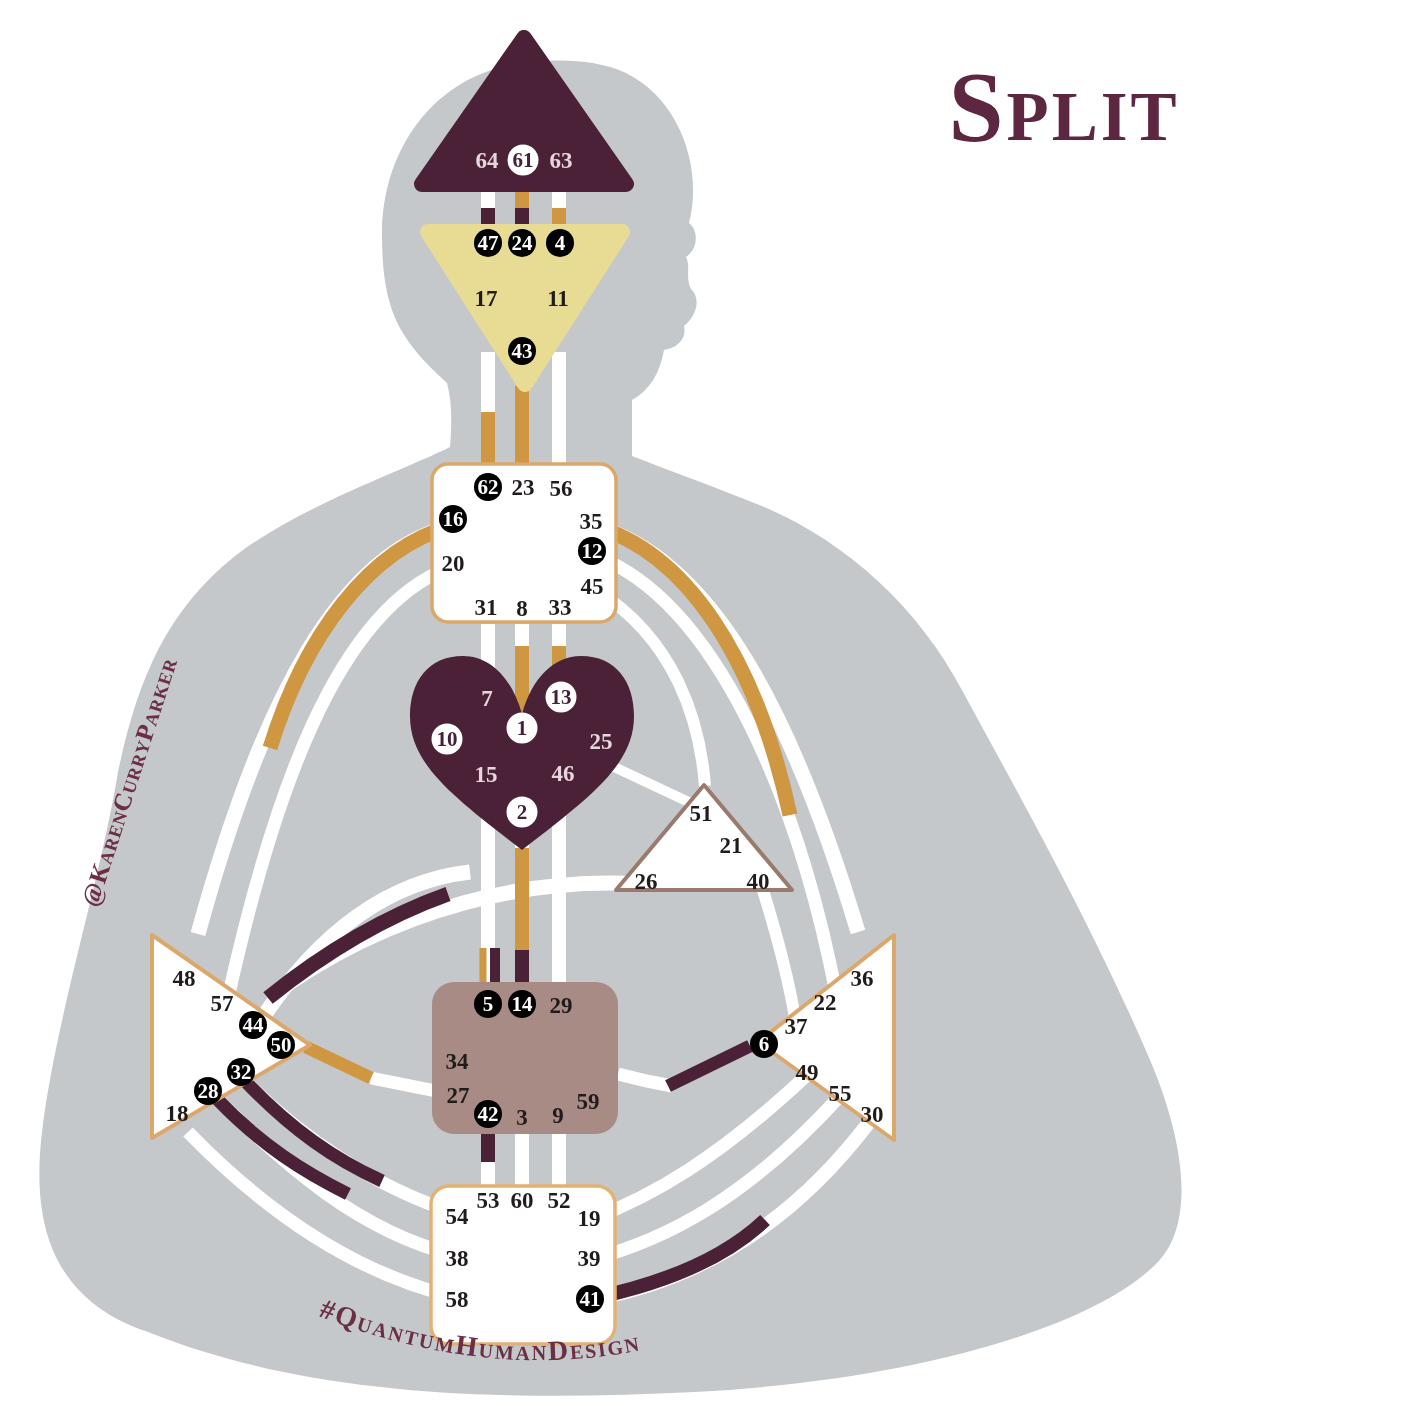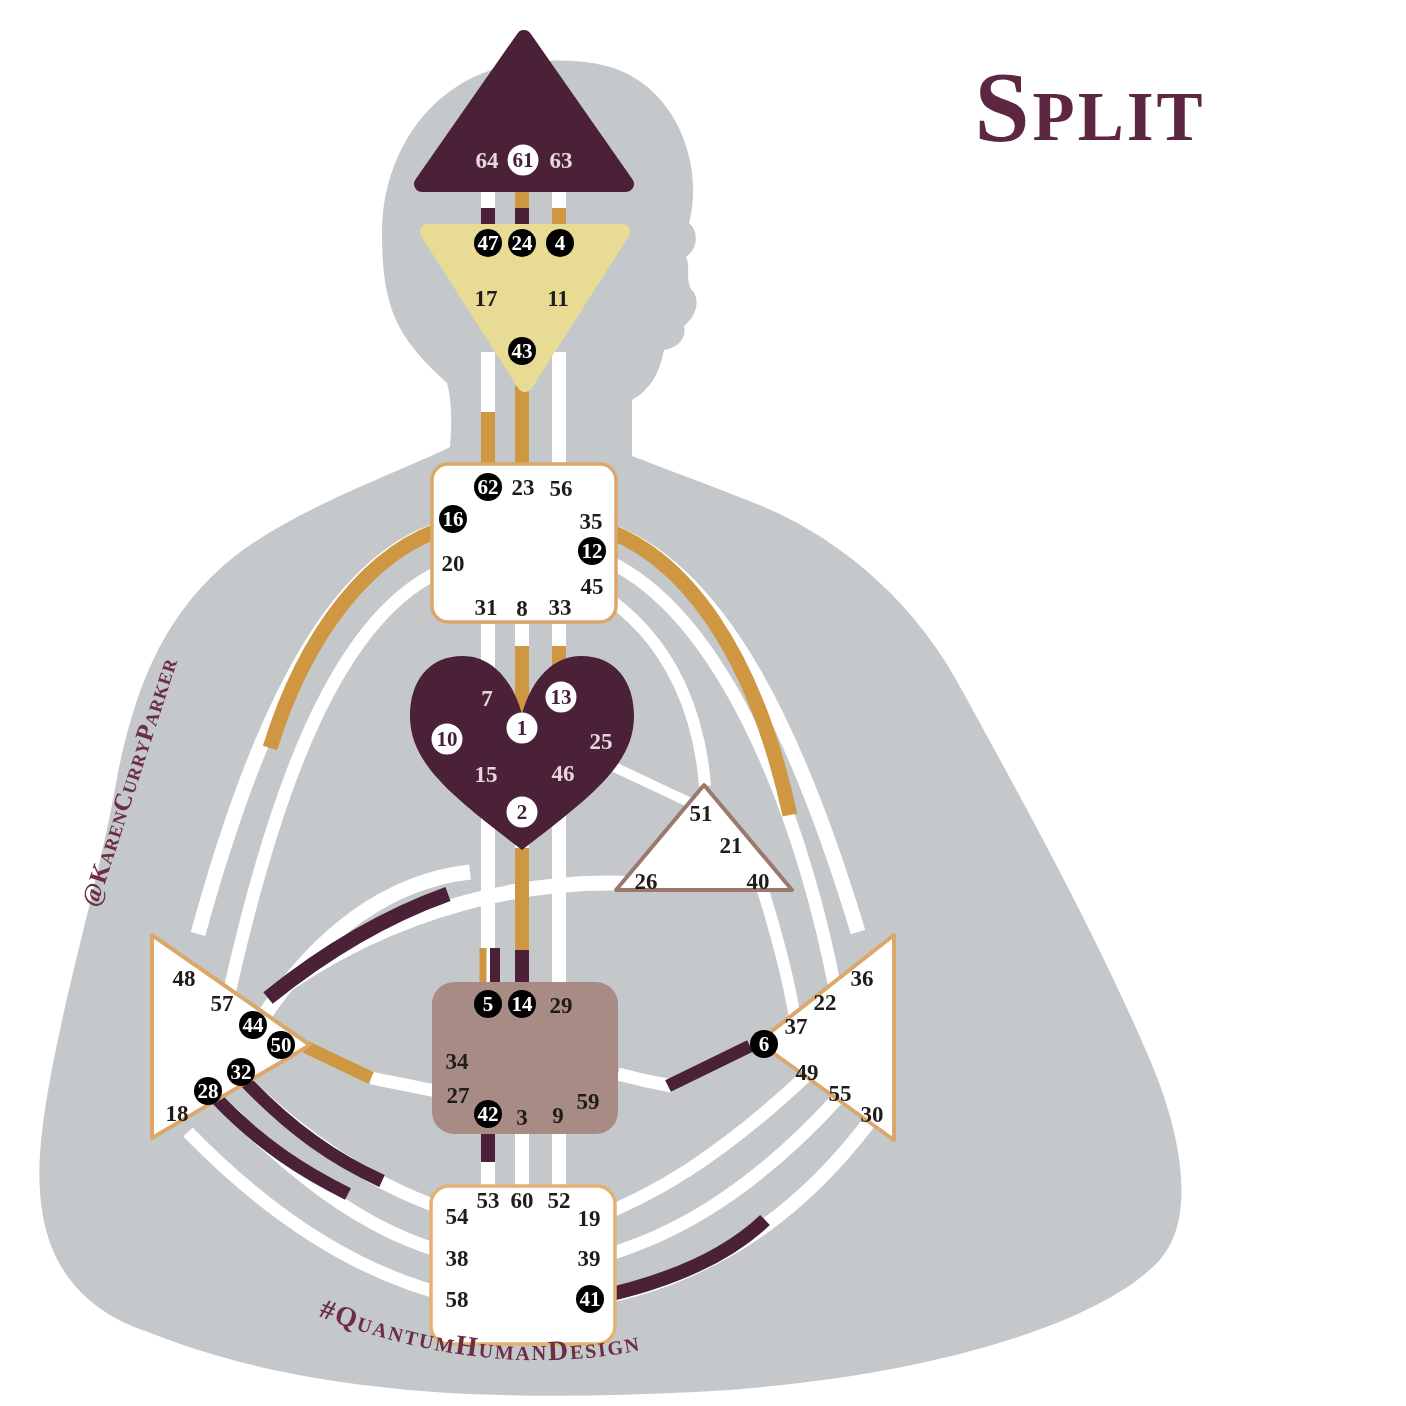--- a/index.html
+++ b/index.html
@@ -1,19 +1,19 @@
 <!DOCTYPE html>
 <html><head>
 <meta charset="utf-8">
 <style>
   html,body{margin:0;padding:0;background:#ffffff;}
   .stage{position:relative;width:1208px;height:1406px;background:#ffffff;overflow:hidden;
          font-family:"Liberation Serif",serif;}
   .stage svg{position:absolute;left:0;top:0;}
-  .title{position:absolute;top:52px;left:790px;width:600px;text-align:center;
+  .title{position:absolute;top:52px;left:764px;width:600px;text-align:center;
          font-family:"Liberation Serif",serif;font-variant:small-caps;font-weight:600;
          font-size:99px;line-height:1.12;color:#5d2742;letter-spacing:3px;}
   .gate{font-family:"Liberation Serif",serif;font-size:23px;font-weight:700;
         text-anchor:middle;dominant-baseline:central;}
   .gate.dark{fill:#201c1b;}
   .gate.light{fill:#e7d6df;}
   .gate.bc{fill:#ffffff;font-size:21px;}
   .gate.wc{fill:#44203a;font-size:21px;}
   .sidemark{font-family:"Liberation Serif",serif;font-variant:small-caps;font-weight:600;
             font-size:25px;fill:#6b2e44;letter-spacing:1px;}

